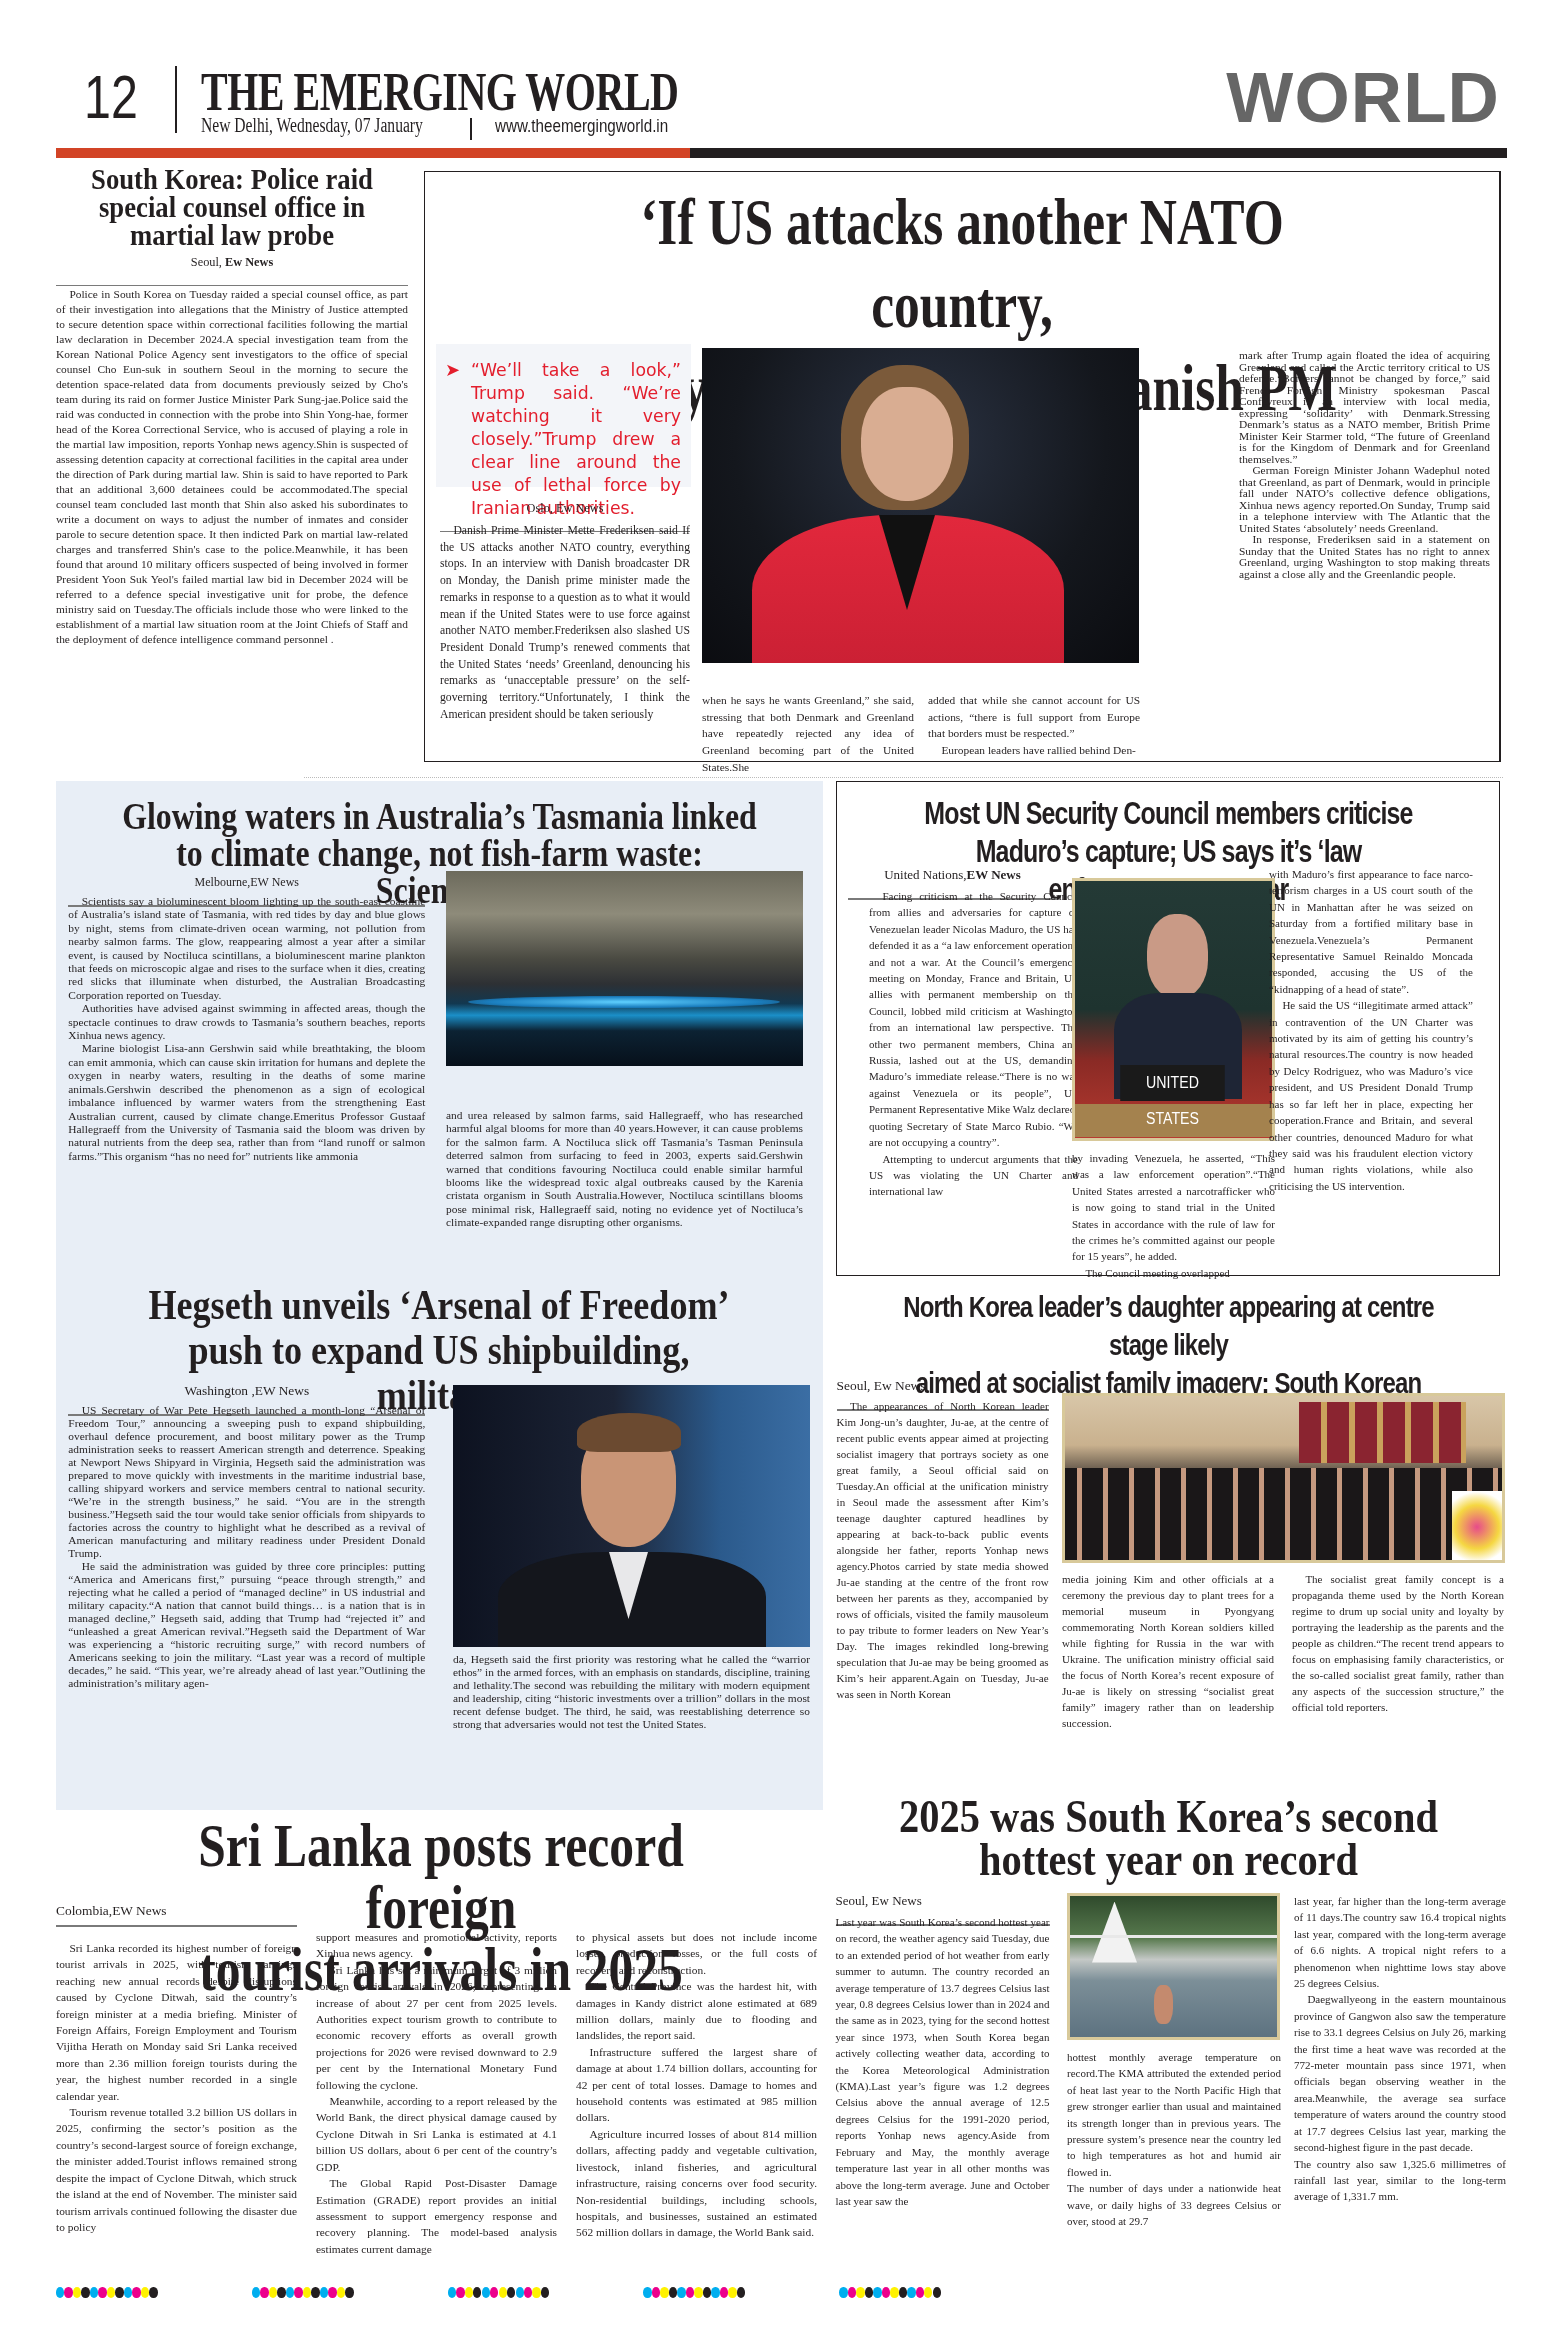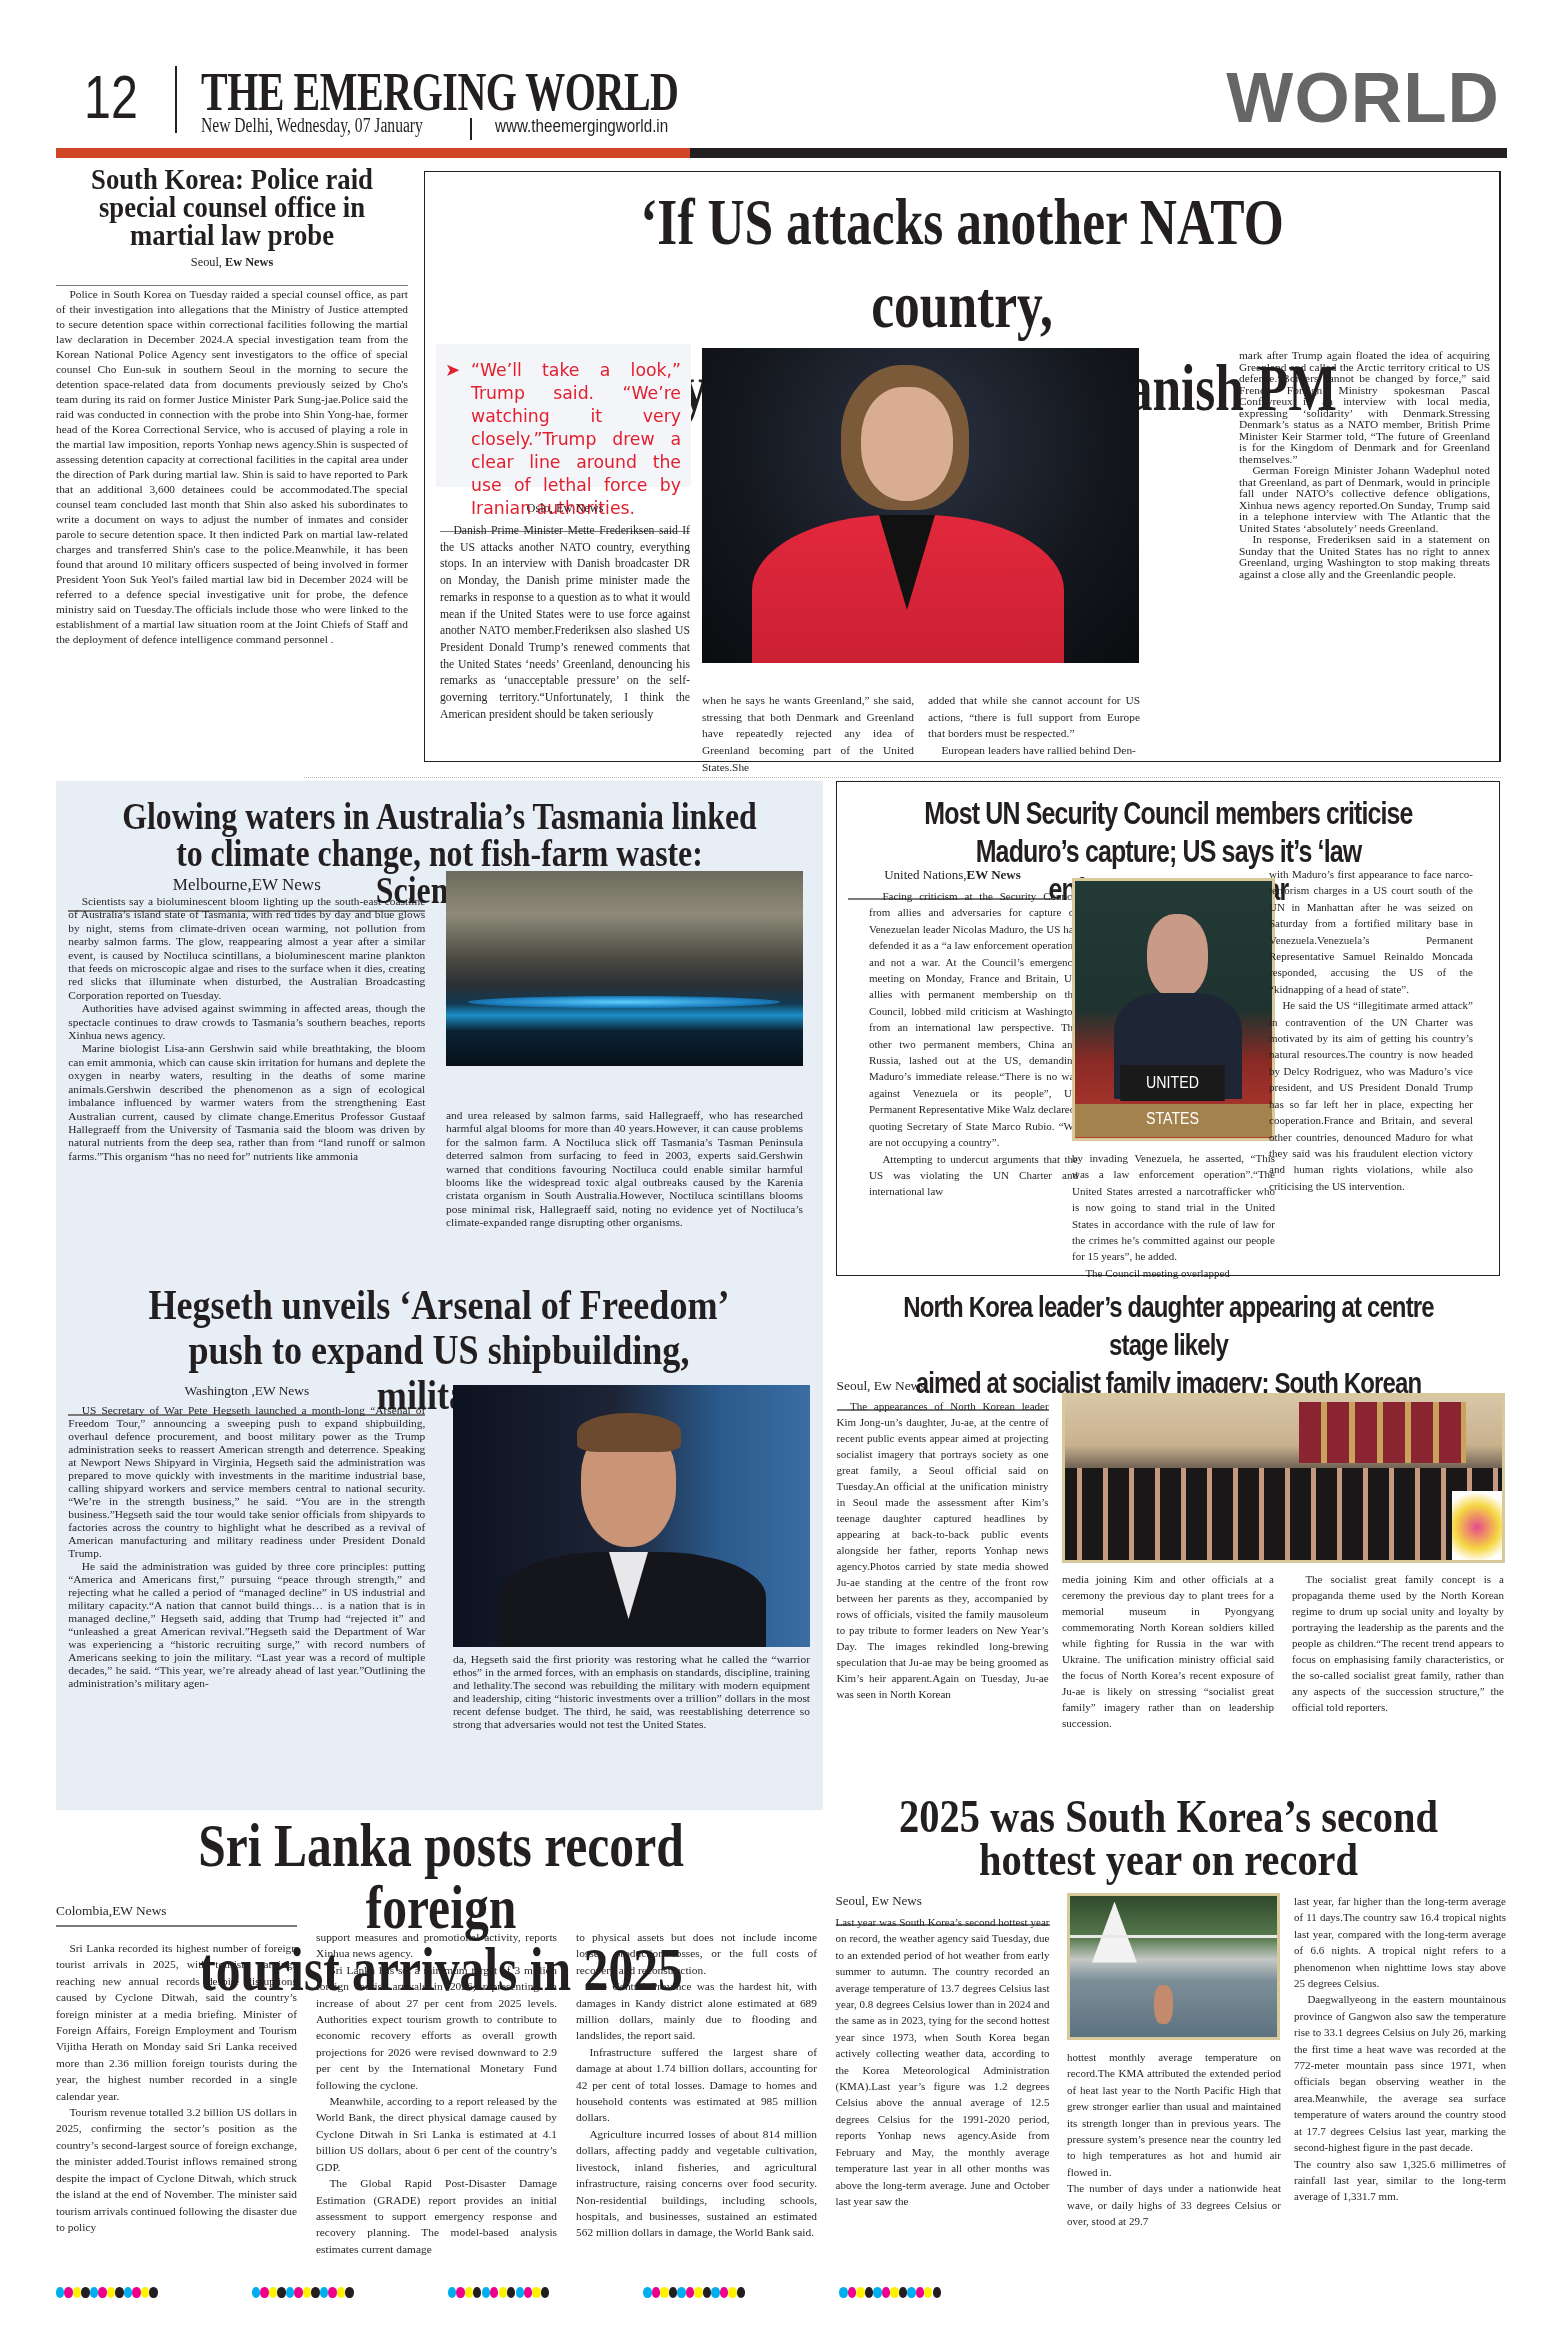--- a/index.html
+++ b/index.html
@@ -99,21 +99,21 @@
     <p style="text-indent:0;">mark after Trump again floated the idea of acquiring Greenland and called the Arctic territory critical to US defence.“Borders cannot be changed by force,” said French Foreign Ministry spokesman Pascal Confavreux in an interview with local media, expressing ‘solidarity’ with Denmark.Stressing Denmark’s status as a NATO member, British Prime Minister Keir Starmer told, “The future of Greenland is for the Kingdom of Denmark and for Greenland themselves.”</p>
     <p>German Foreign Minister Johann Wadephul noted that Greenland, as part of Denmark, would in principle fall under NATO’s collective defence obligations, Xinhua news agency reported.On Sunday, Trump said in a telephone interview with The Atlantic that the United States ‘absolutely’ needs Greenland.</p>
     <p>In response, Frederiksen said in a statement on Sunday that the United States has no right to annex Greenland, urging Washington to stop making threats against a close ally and the Greenlandic people.</p>
   </div>
 </div>
 
 <div class="abs dotted-rule" style="left:304px; top:777px; width:1199px;"></div>
 
 <div class="abs box-blue" style="left:56px; top:781px; width:767px; height:1029px;">
   <div class="hl" style="position:absolute; left:11px; top:16.7px; width:745px; font-size:37px; line-height:37px; transform:scaleX(0.86); transform-origin:center top;">Glowing waters in Australia’s Tasmania linked to climate change, not fish-farm waste: Scientists</div>
-  <div class="dateline" style="position:absolute; left:12.3px; top:94px; width:357px; font-size:17px; border-bottom-width:2.2px;">Melbourne,EW News</div>
+  <div class="dateline" style="position:absolute; left:12.3px; top:94px; width:357px; font-size:12px; border-bottom-width:2.2px;">Melbourne,EW News</div>
   <div class="photo" style="left:390px; top:90px; width:357px; height:195px; background:linear-gradient(180deg, #6c6a5c 0%, #8e8b7a 22%, #4a4a42 45%, #2d3034 58%, #123850 68%, #1b8fc8 74%, #0c2233 82%, #07101a 100%);">
     <div style="position:absolute; left:22px; top:125px; width:312px; height:12.3px; border-radius:50%; background:radial-gradient(ellipse, #5fd0ff 0%, #1b7fc0 60%, transparent 100%);"></div>
   </div>
   <div class="col body" style="left:12.3px; top:114px; width:357px; font-size:11.4px; line-height:13.4px;">
     <p>Scientists say a bioluminescent bloom lighting up the south-east coastline of Australia’s island state of Tasmania, with red tides by day and blue glows by night, stems from climate-driven ocean warming, not pollution from nearby salmon farms. The glow, reappearing almost a year after a similar event, is caused by Noctiluca scintillans, a bioluminescent marine plankton that feeds on microscopic algae and rises to the surface when it dies, creating red slicks that illuminate when disturbed, the Australian Broadcasting Corporation reported on Tuesday.</p>
     <p>Authorities have advised against swimming in affected areas, though the spectacle continues to draw crowds to Tasmania’s southern beaches, reports Xinhua news agency.</p>
     <p>Marine biologist Lisa-ann Gershwin said while breathtaking, the bloom can emit ammonia, which can cause skin irritation for humans and deplete the oxygen in nearby waters, resulting in the deaths of some marine animals.Gershwin described the phenomenon as a sign of ecological imbalance influenced by warmer waters from the strengthening East Australian current, caused by climate change.Emeritus Professor Gustaaf Hallegraeff from the University of Tasmania said the bloom was driven by natural nutrients from the deep sea, rather than from “land runoff or salmon farms.”This organism “has no need for” nutrients like ammonia</p>
   </div>
   <div class="col body" style="left:390px; top:328px; width:357px; font-size:11.4px; line-height:13.4px;">
     <p style="text-indent:0;">and urea released by salmon farms, said Hallegraeff, who has researched harmful algal blooms for more than 40 years.However, it can cause problems for the salmon farm. A Noctiluca slick off Tasmania’s Tasman Peninsula deterred salmon from surfacing to feed in 2003, experts said.Gershwin warned that conditions favouring Noctiluca could enable similar harmful blooms like the widespread toxic algal outbreaks caused by the Karenia cristata organism in South Australia.However, Noctiluca scintillans blooms pose minimal risk, Hallegraeff said, noting no evidence yet of Noctiluca’s climate-expanded range disrupting other organisms.</p>

